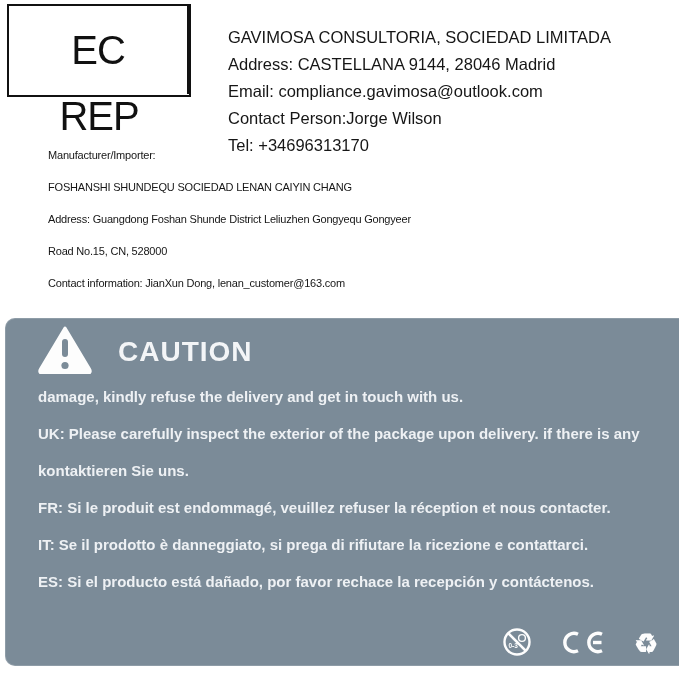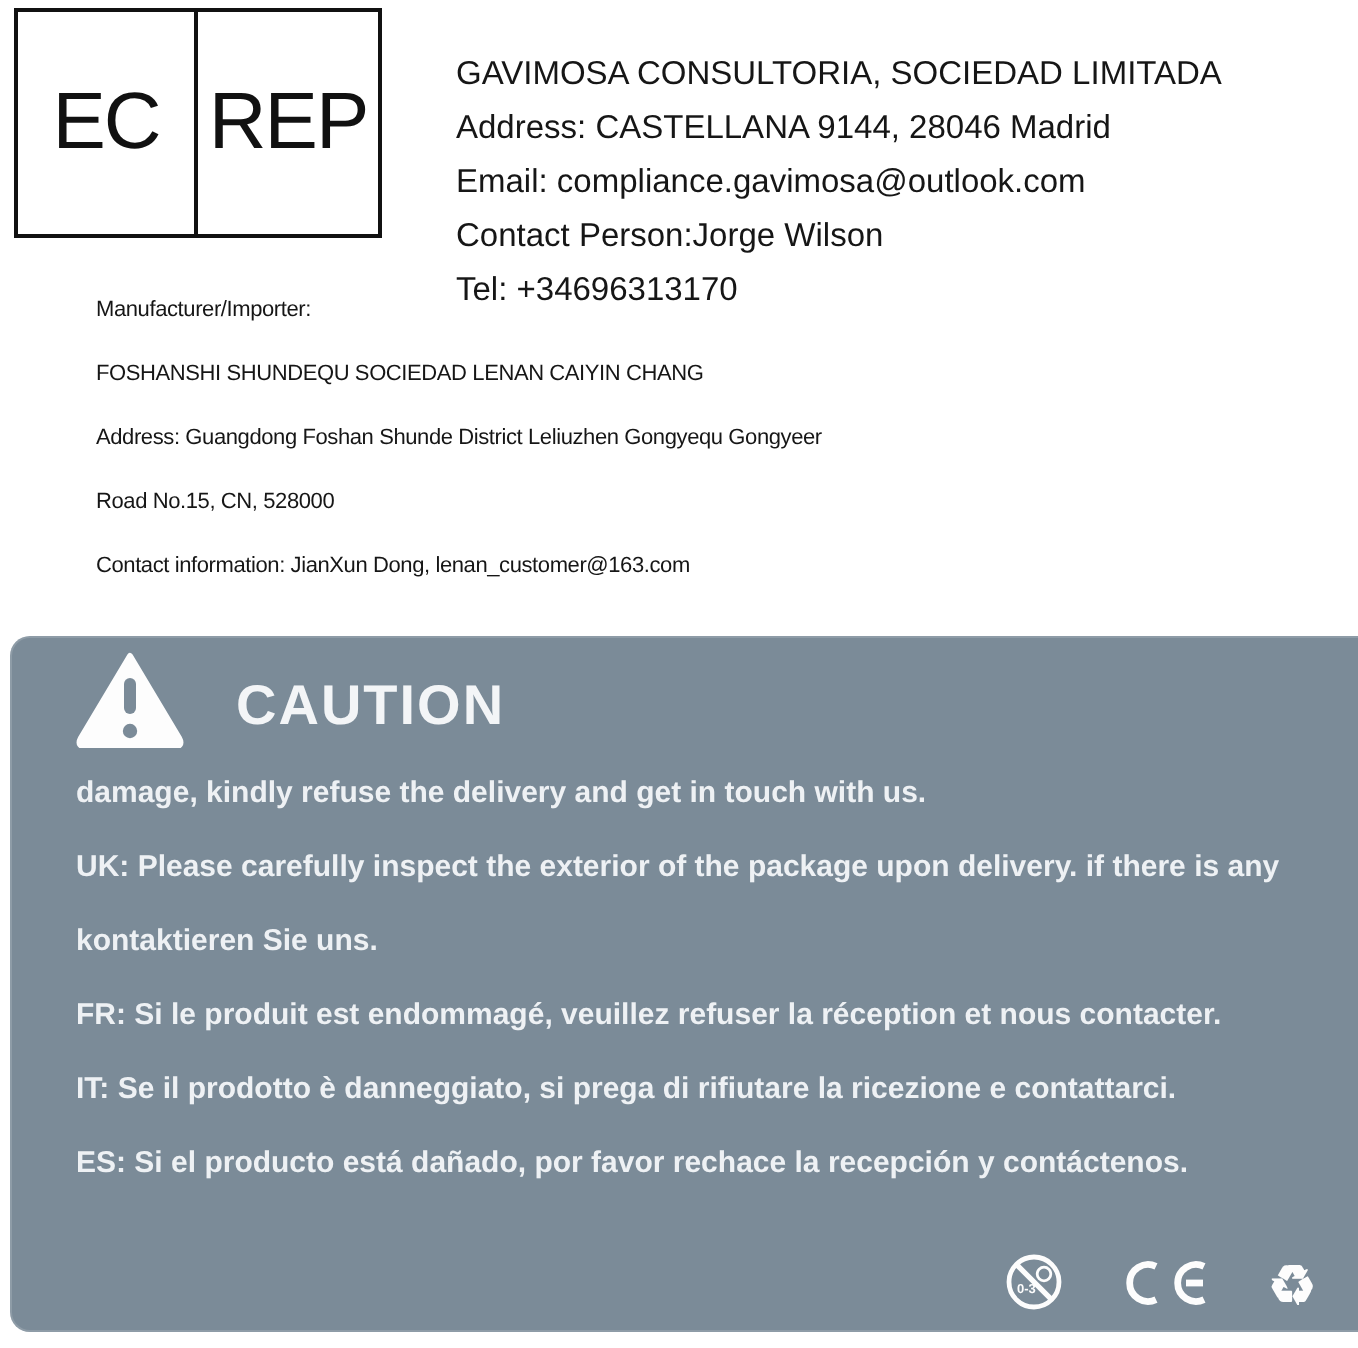--- a/index.html
+++ b/index.html
@@ -1,20 +1,20 @@
 <!DOCTYPE html>
 <html><head>
 <meta charset="utf-8">
 <style>
   html,body{margin:0;padding:0;background:#ffffff;}
   body{width:679px;height:674px;font-family:"Liberation Sans",sans-serif;}
   .page{position:relative;width:679px;height:674px;background:#ffffff;overflow:hidden;}
 
   
-  .ecrep{position:absolute;left:7px;top:4px;width:184px;height:115px;border:2.5px solid #111;display:flex;box-sizing:border-box;}
+  .ecrep{position:absolute;left:7px;top:4px;width:184px;height:93px;border:2.5px solid #111;display:flex;box-sizing:border-box;flex-direction:column;}
   .ecrep-cell{display:flex;align-items:center;justify-content:center;font-size:40px;font-weight:500;color:#111;letter-spacing:-1px;}
   .ecrep-cell.left{flex:0 0 88px;border-right:2.5px solid #111;}
   .ecrep-cell.right{flex:1;}
 
   
   .dist{position:absolute;left:228px;top:0;color:#161616;font-size:16.5px;margin-top:24px;}
   .dist > div{height:27px;line-height:27px;white-space:nowrap;}
 
   
   .mfr{position:absolute;left:8px;top:139px;color:#161616;font-size:11px;margin-left:40px;}

